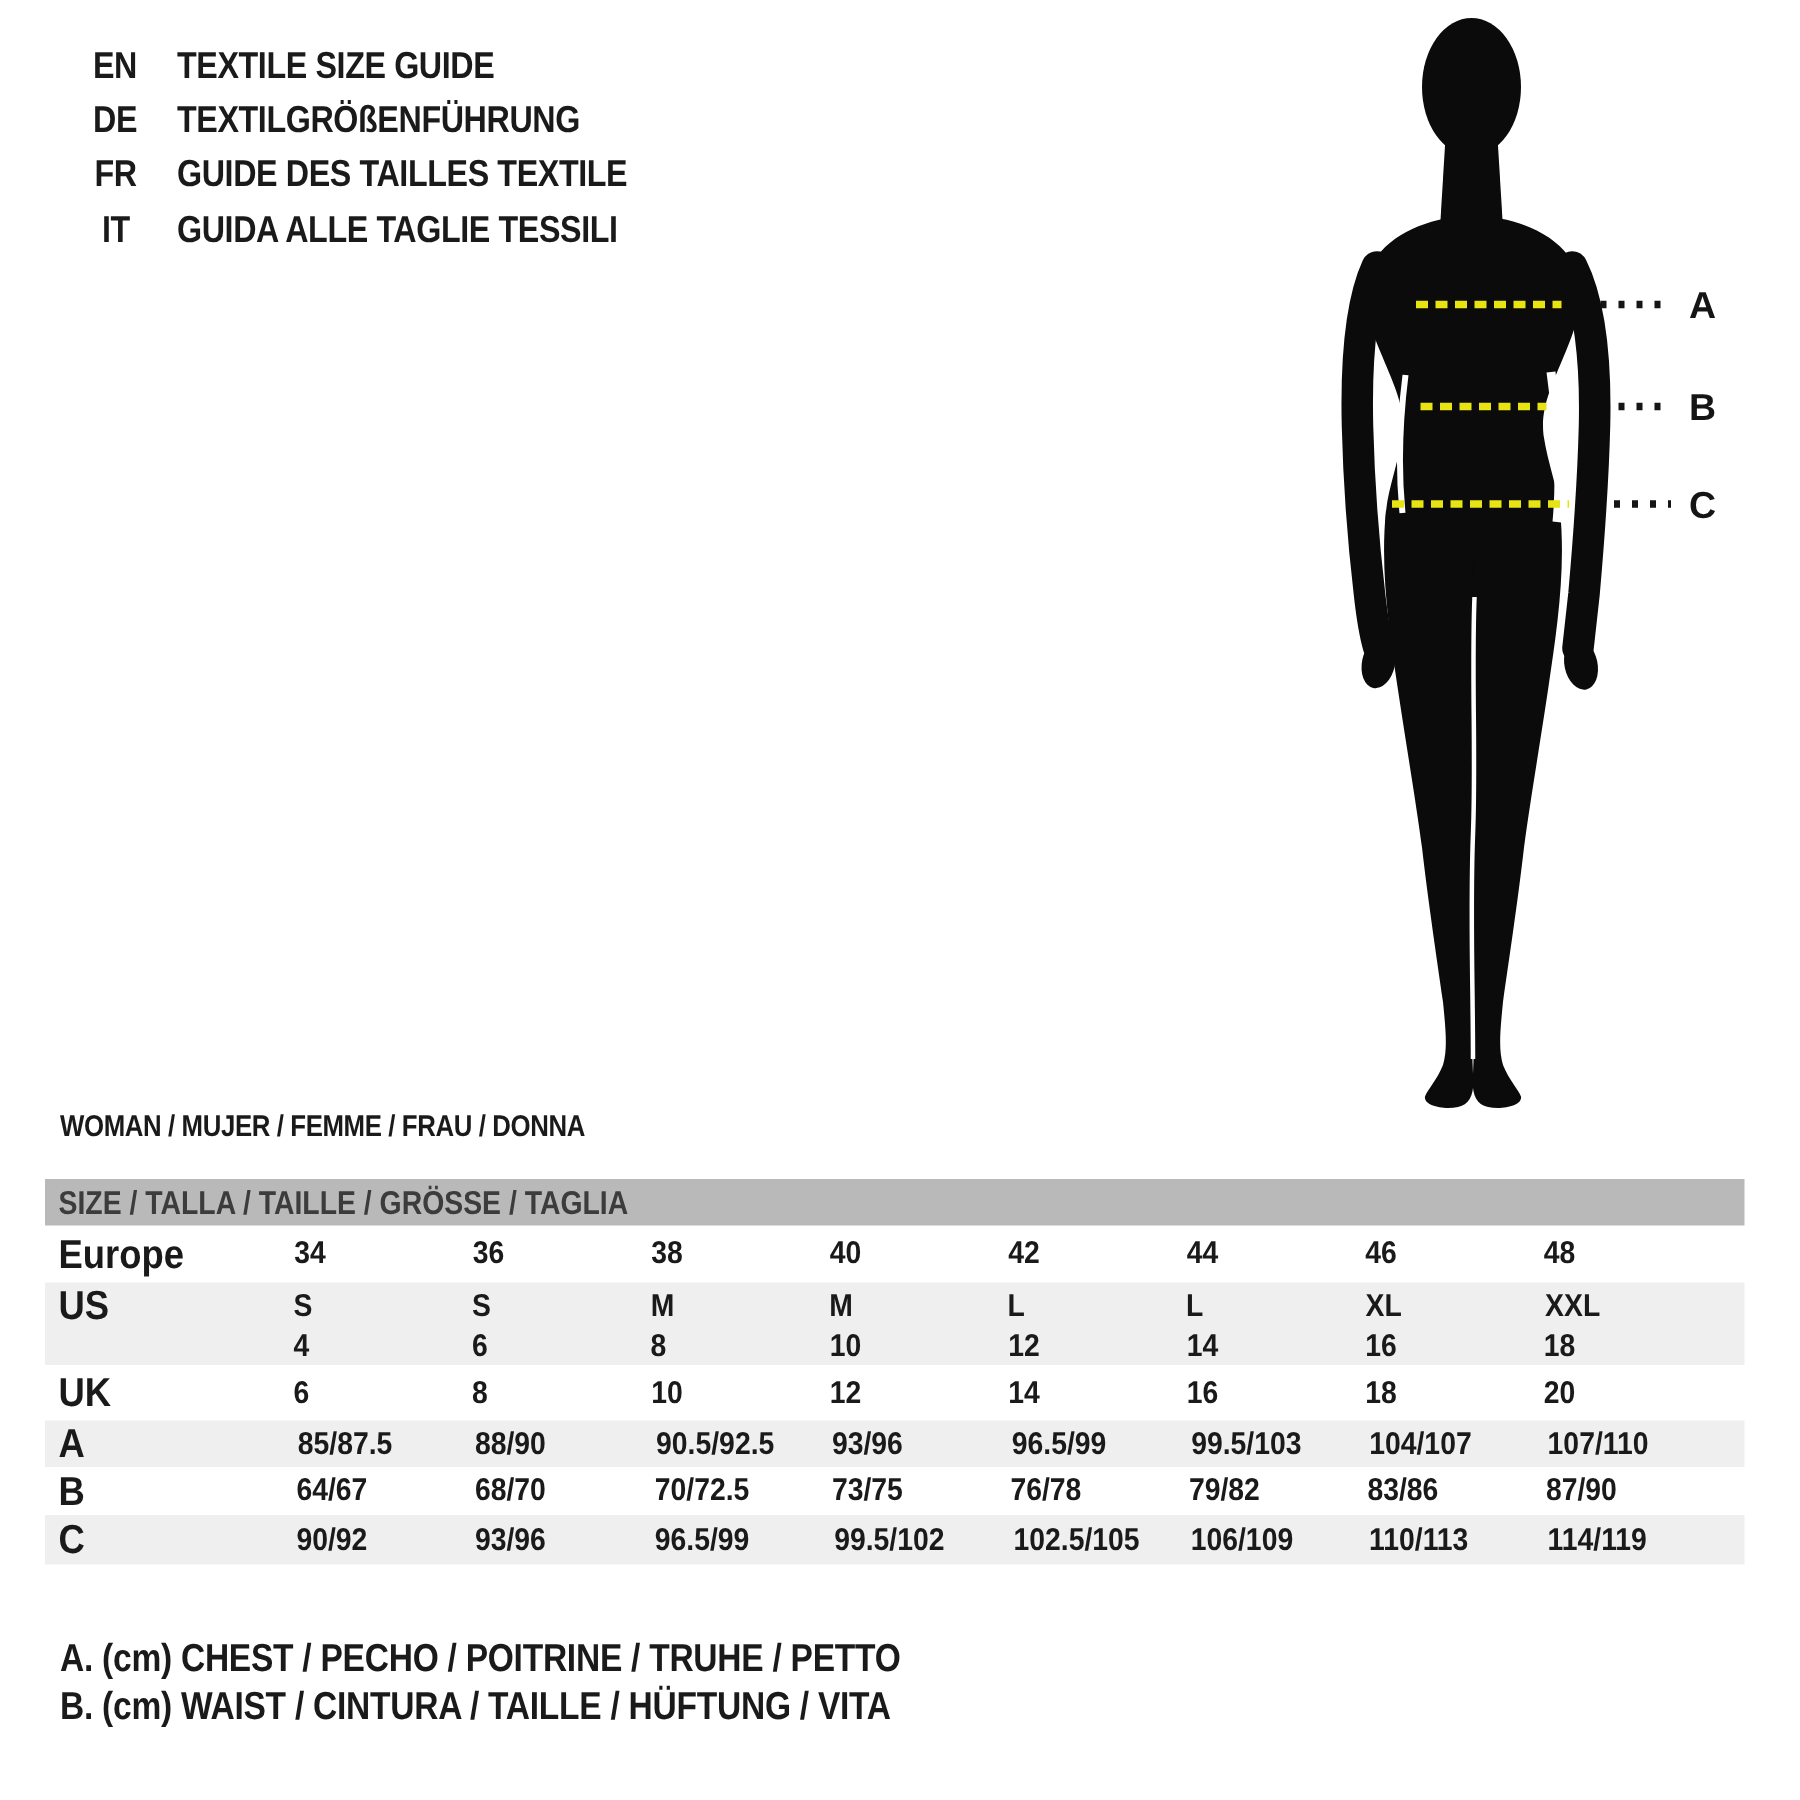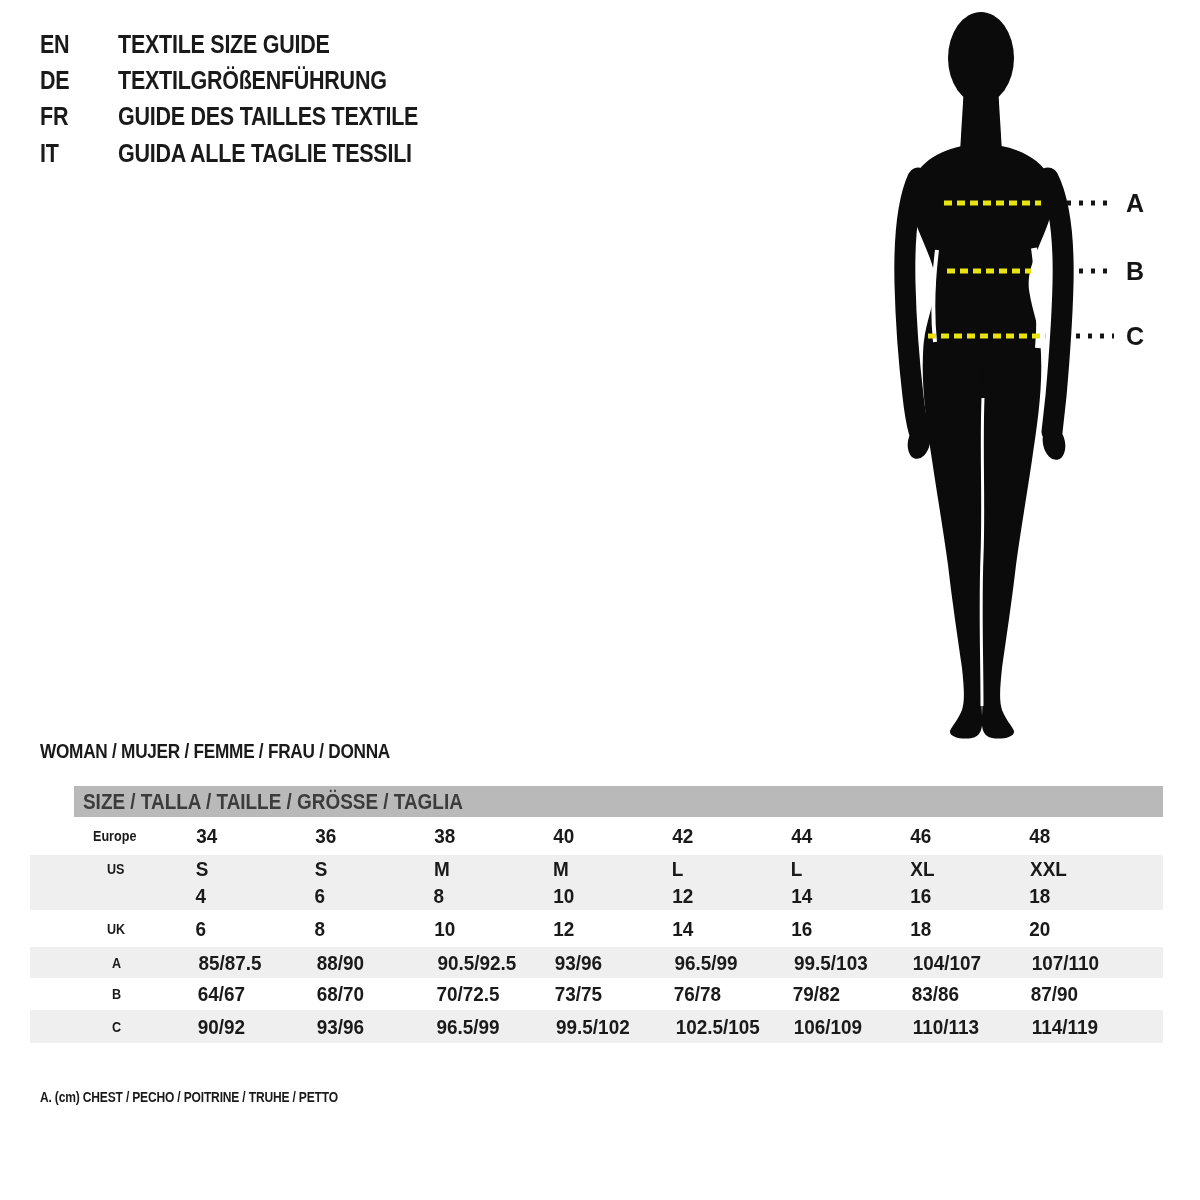--- a/index.html
+++ b/index.html
@@ -11,40 +11,40 @@
   .canvas{position:relative;width:1200px;height:1200px;background:var(--bg);overflow:hidden;}
 
   
   .cond{display:inline-block;transform:scaleX(0.86);transform-origin:0 50%;white-space:nowrap;}
   .condc{display:inline-block;transform:scaleX(0.9);transform-origin:50% 50%;white-space:nowrap;}
 
   
   .lang-block{position:absolute;left:40px;top:26px;}
   .lang-row{display:flex;align-items:center;height:36.4px;font-weight:bold;
             font-size:25px;color:var(--text);letter-spacing:-0.3px;}
-  .lang-code{width:78px;flex:0 0 78px;}
+  .lang-code{width:78px;flex:0 0 78px;text-align:center;}
   
   .figure{position:absolute;left:860px;top:0;width:300px;height:760px;}
 
   
   .section-title{position:absolute;left:40px;top:740px;font-size:20px;font-weight:bold;
                  color:var(--text);letter-spacing:-0.3px;}
 
   
   .size-table{position:absolute;left:30px;top:786px;width:1133px;color:var(--text);}
   .t-header{height:31px;background:var(--hdr-bg);display:flex;align-items:center;
-            padding-left:9px;font-size:22px;font-weight:bold;color:var(--hdr-text);margin-left:44px;}
+            padding-left:9px;font-size:22px;font-weight:bold;color:var(--hdr-text);}
   .t-row{display:grid;grid-template-columns:165px repeat(8,119px) 1fr;align-items:center;}
   .t-row.shaded{background:var(--stripe);}
-  .t-label{padding-left:9px;font-size:14px;font-weight:bold;text-align:center;}
+  .t-label{padding-left:9px;font-size:27px;font-weight:bold;text-align:left;}
   .t-cell{font-size:21px;font-weight:bold;text-align:left;}
 
   
   .legend{position:absolute;left:40px;top:1089px;}
-  .legend-row{height:32px;display:flex;font-size:14px;
+  .legend-row{height:32px;display:flex;align-items:center;font-size:26px;
               font-weight:bold;color:var(--text);letter-spacing:-0.2px;}
 </style>
 </head>
 <body>
 
 <div class="canvas">
 
   <div class="lang-block">
     <div class="lang-row">
       <span class="lang-code"><span class="cond">EN</span></span>
@@ -202,15 +202,18 @@
           <div class="t-cell"><span class="condc">114/119</span></div>
           <div></div>
         </div>
       </div>
   </div>
 
   <div class="legend">
     <div class="legend-row">
         <span class="cond">A. (cm) CHEST / PECHO / POITRINE / TRUHE / PETTO</span>
       </div>
+    <div class="legend-row">
+        <span class="cond">B. (cm) WAIST / CINTURA / TAILLE / HÜFTUNG / VITA</span>
+      </div>
   </div>
 
 </div>
 
 </body></html>

